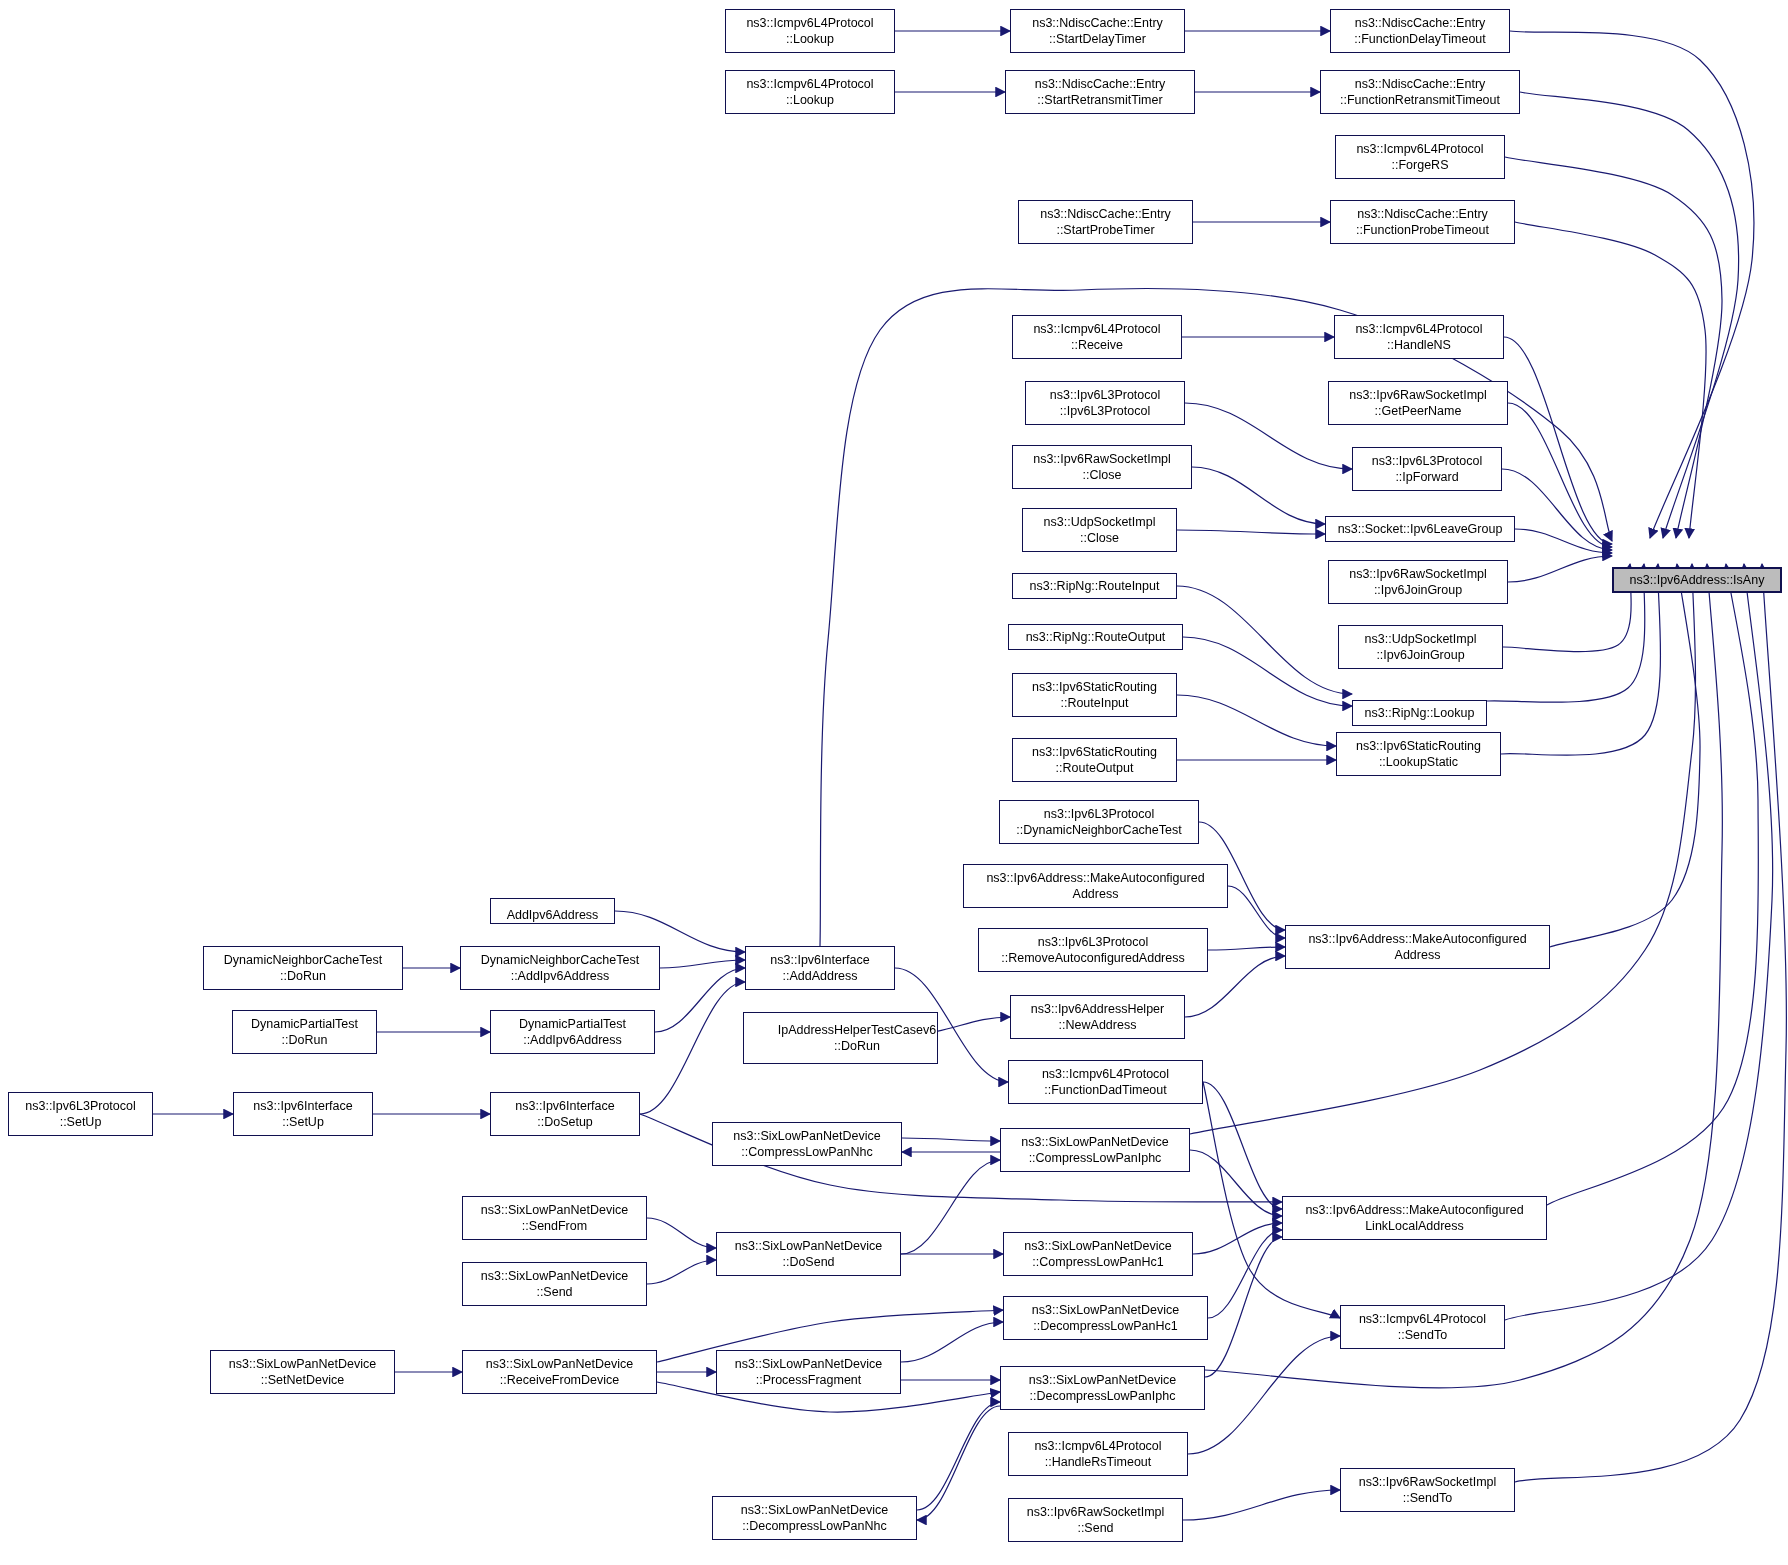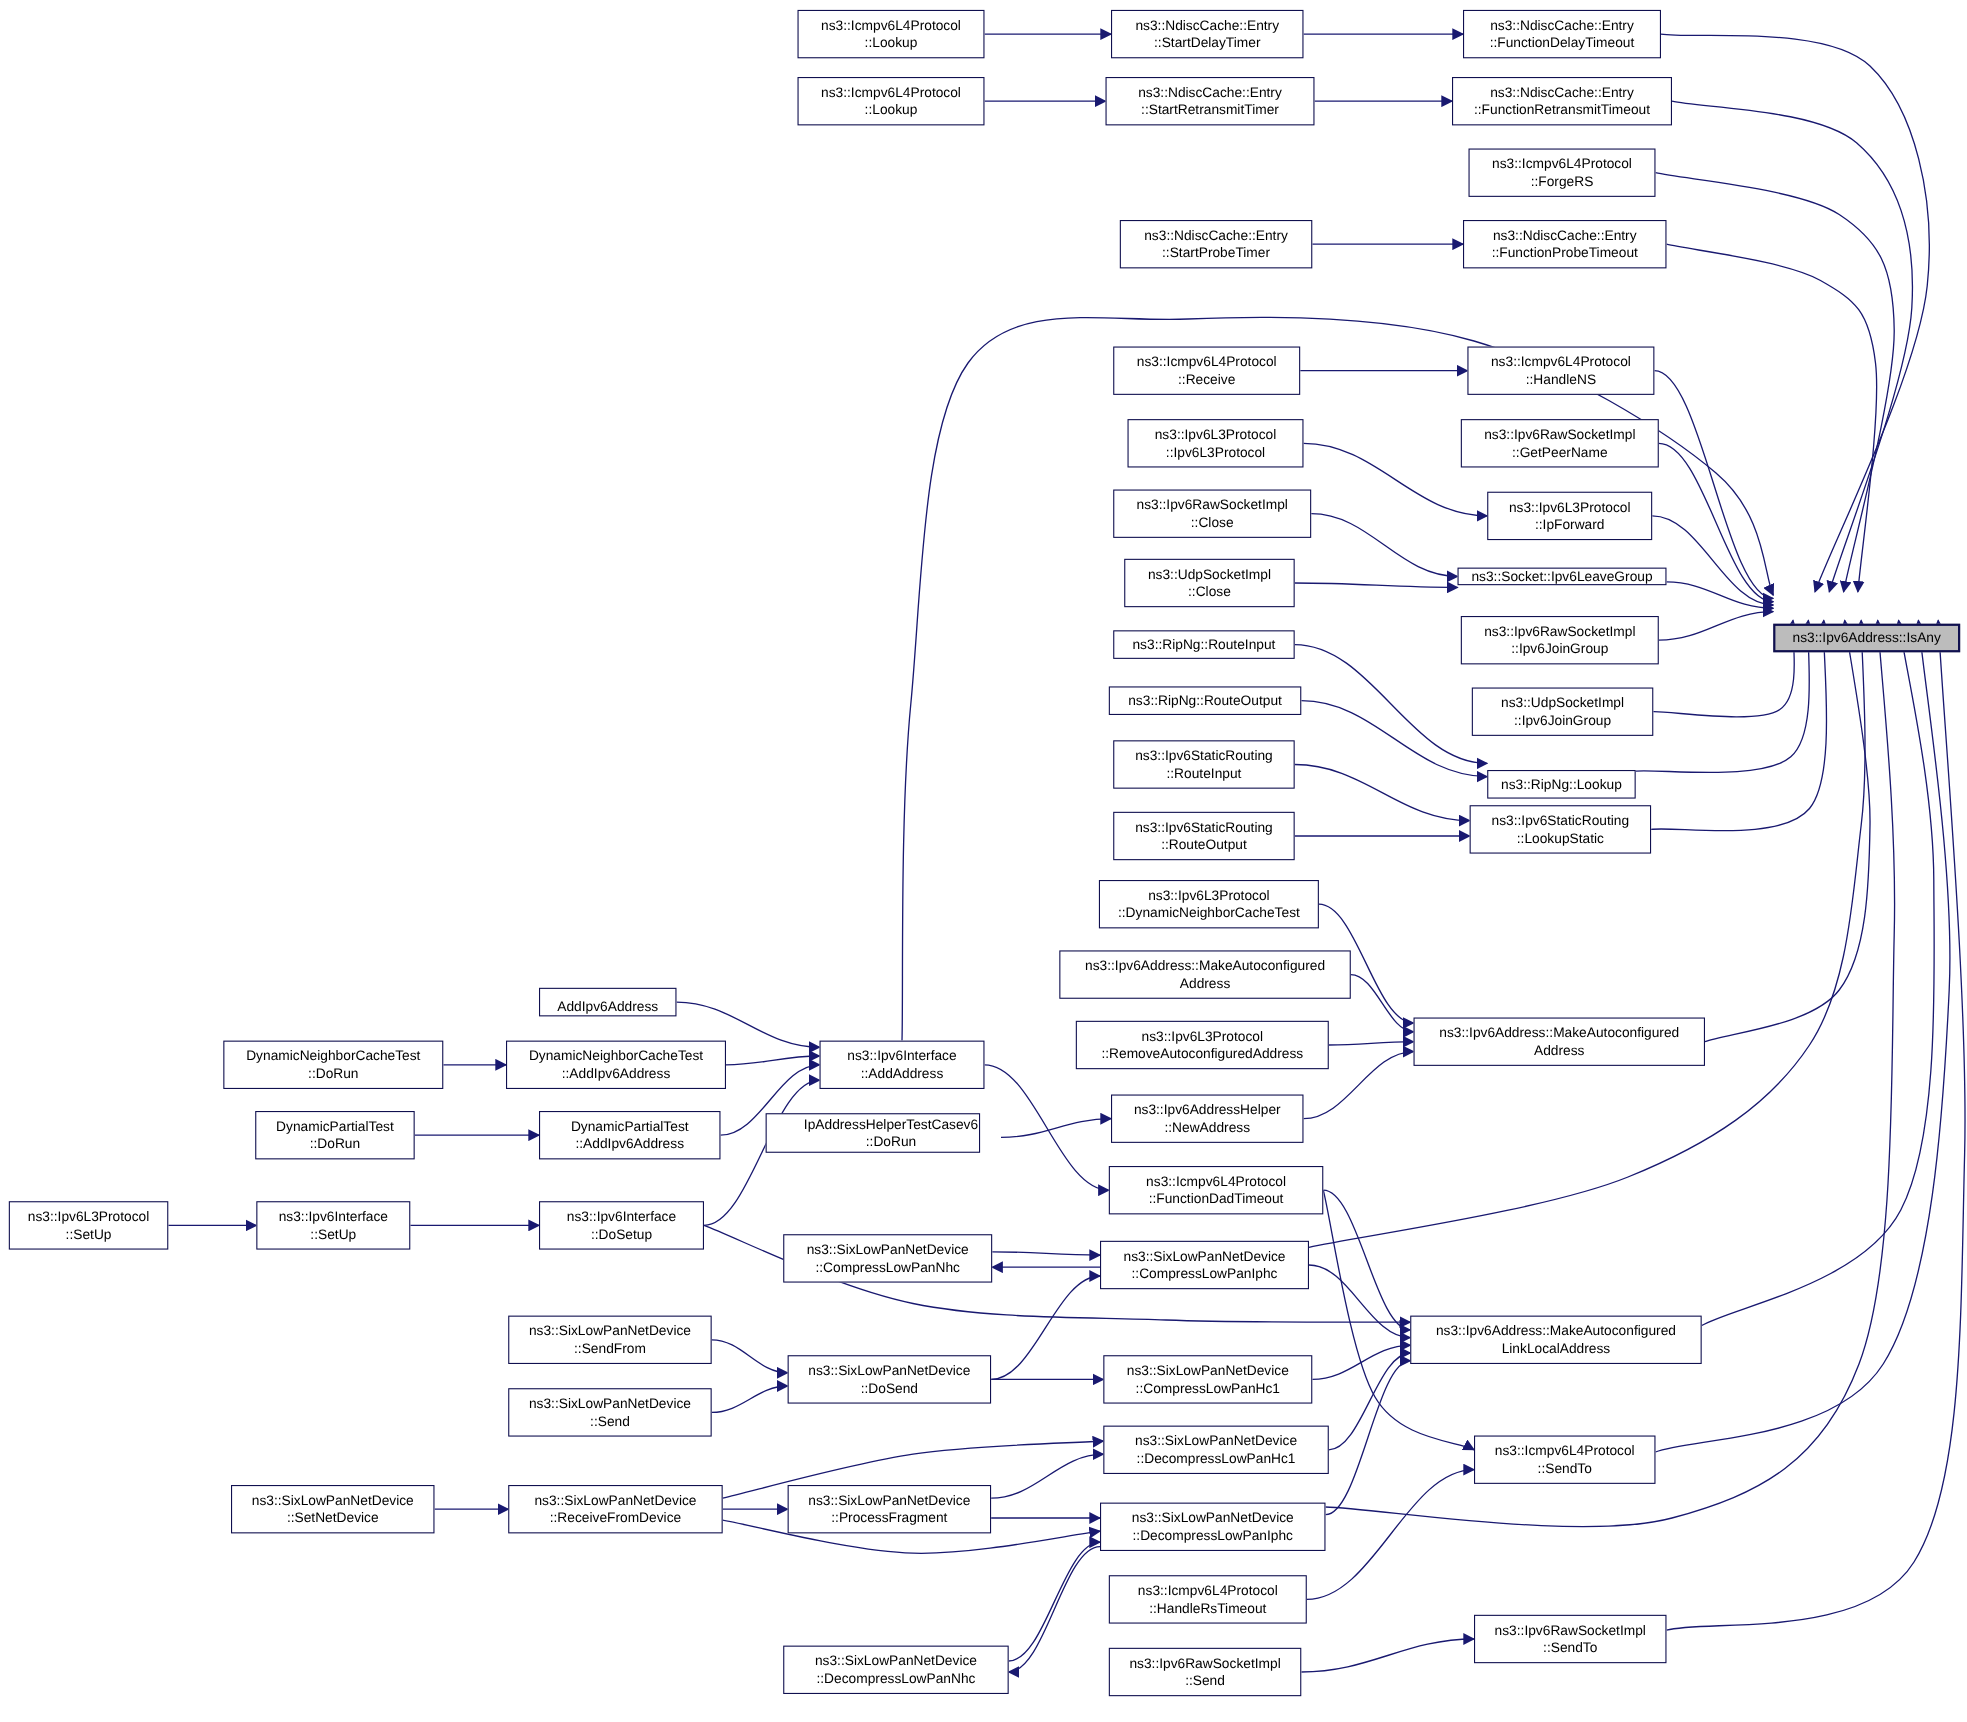--- a/index.html
+++ b/index.html
@@ -172,21 +172,21 @@
       <span>::Close</span>
     </div>
     <div class="node" style="left: 1352px; top: 447px; width: 150px; height: 44px;">
       <span>ns3::Ipv6L3Protocol</span>
       <span>::IpForward</span>
     </div>
     <div class="node" style="left: 1022px; top: 508px; width: 155px; height: 44px;">
       <span>ns3::UdpSocketImpl</span>
       <span>::Close</span>
     </div>
-    <div class="node" style="left: 1325px; top: 516px; width: 190px; height: 16px;">
+    <div class="node" style="left: 1325px; top: 516px; width: 190px; height: 26px;">
       <span>ns3::Socket::Ipv6LeaveGroup</span>
     </div>
     <div class="node" style="left: 1012px; top: 573px; width: 165px; height: 26px;">
       <span>ns3::RipNg::RouteInput</span>
     </div>
     <div class="node" style="left: 1328px; top: 560px; width: 180px; height: 44px;">
       <span>ns3::Ipv6RawSocketImpl</span>
       <span>::Ipv6JoinGroup</span>
     </div>
     <div class="node" style="left: 1008px; top: 624px; width: 175px; height: 26px;">
@@ -243,21 +243,21 @@
       <span>::AddAddress</span>
     </div>
     <div class="node" style="left: 232px; top: 1010px; width: 145px; height: 44px;">
       <span>DynamicPartialTest</span>
       <span>::DoRun</span>
     </div>
     <div class="node" style="left: 490px; top: 1010px; width: 165px; height: 44px;">
       <span>DynamicPartialTest</span>
       <span>::AddIpv6Address</span>
     </div>
-    <div class="node" style="left: 696px; top: 1012px; width: 195px; height: 36px; padding-left: 33px;">
+    <div class="node" style="left: 743px; top: 1012px; width: 195px; height: 52px; padding-left: 33px;">
       <span>IpAddressHelperTestCasev6</span>
       <span>::DoRun</span>
     </div>
     <div class="node" style="left: 1010px; top: 995px; width: 175px; height: 44px;">
       <span>ns3::Ipv6AddressHelper</span>
       <span>::NewAddress</span>
     </div>
     <div class="node" style="left: 1008px; top: 1060px; width: 195px; height: 44px;">
       <span>ns3::Icmpv6L4Protocol</span>
       <span>::FunctionDadTimeout</span>

